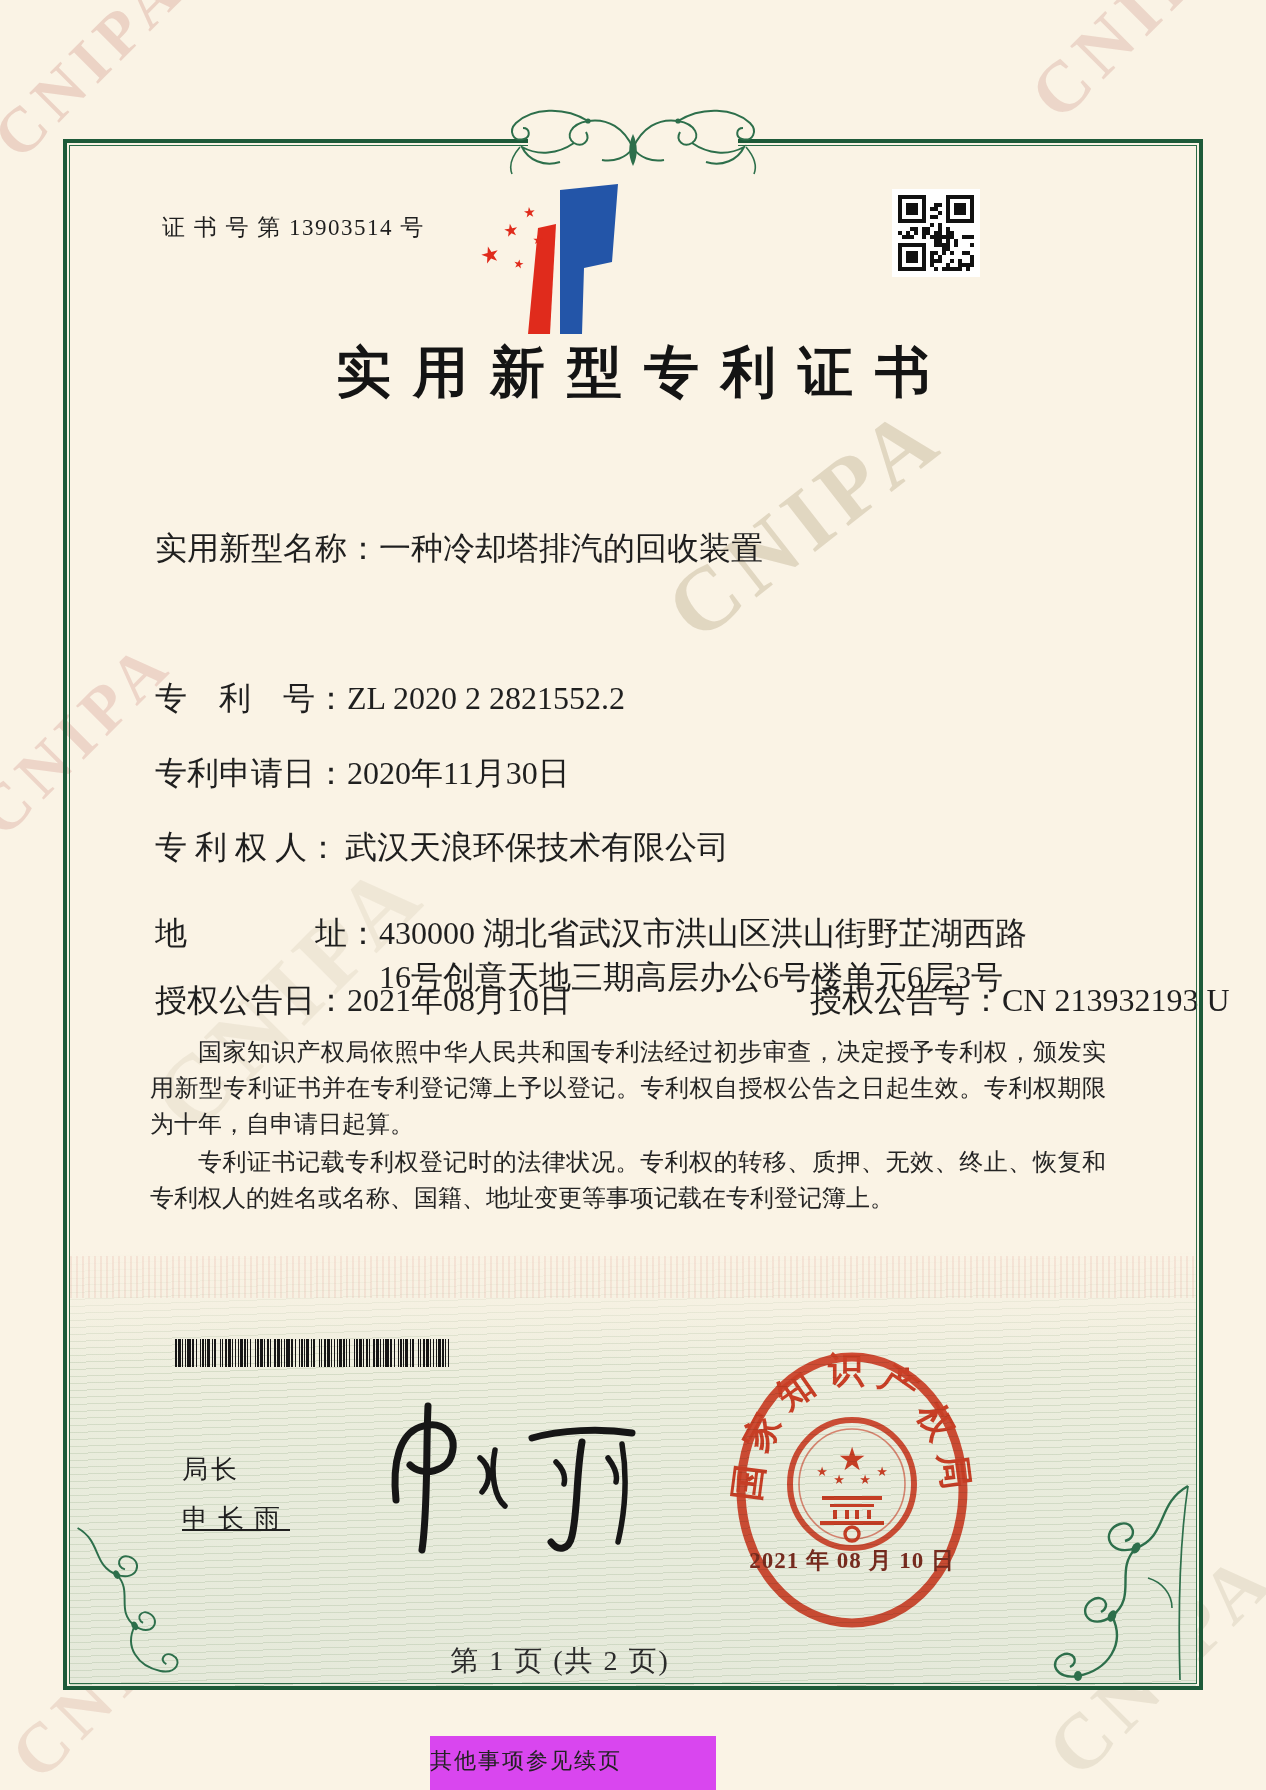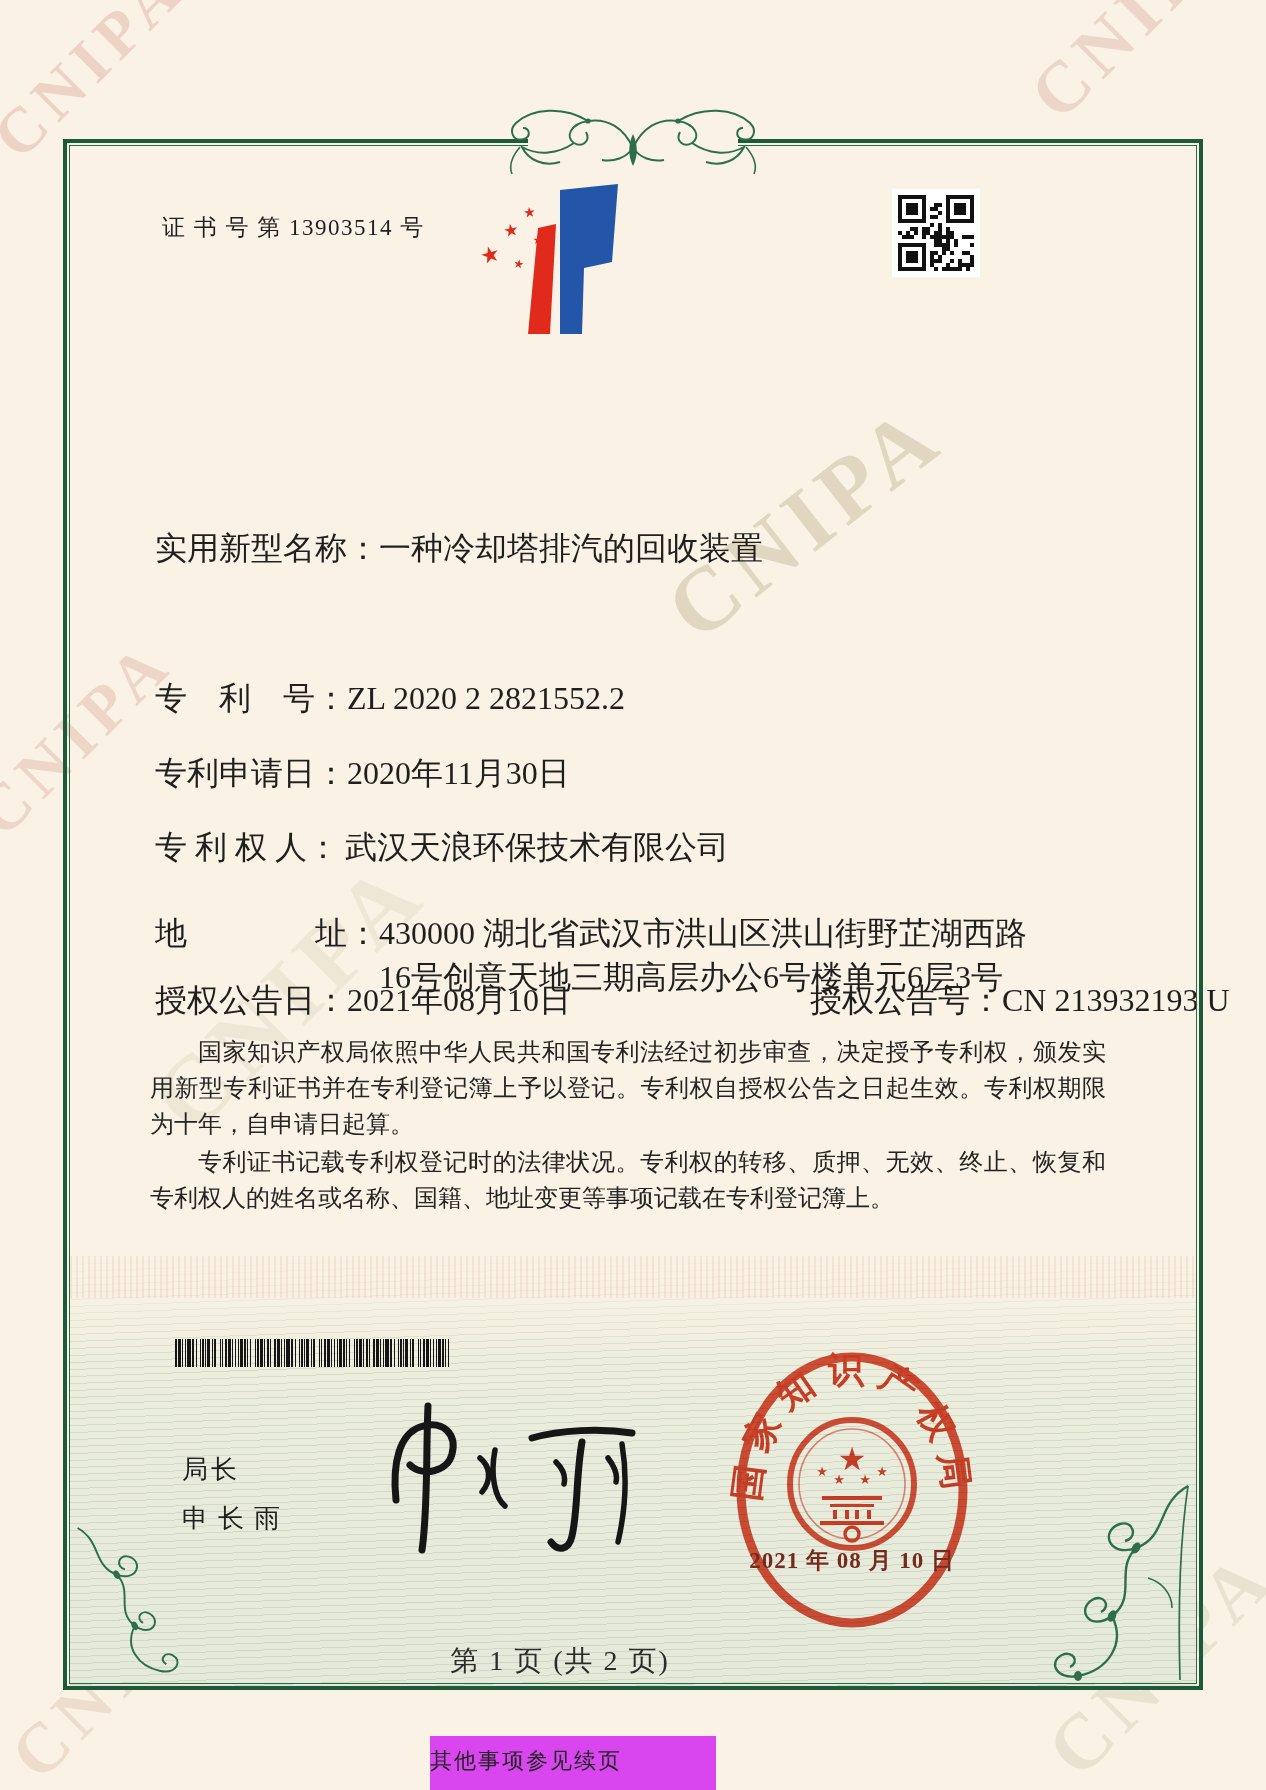--- a/index.html
+++ b/index.html
@@ -46,21 +46,21 @@
   .addr .f-value{display:inline-block; width:655px; white-space:normal;}
   .grant2{position:absolute; left:655px; top:0;}
   
   .paras{position:absolute; left:150px; top:1034px; width:968px; z-index:3;}
   .paras p{margin:0 12px 2px 0; font-size:24px; line-height:36px; text-indent:48px; text-align:justify; color:#242424;}
   
   .barcode{position:absolute; left:175px; top:1339px; z-index:3;}
   .director-title{position:absolute; left:182px; top:1452px; font-size:26px; z-index:3; letter-spacing:3px;
       font-family:"Liberation Sans","DejaVu Sans",sans-serif;}
   .director-name{position:absolute; left:182px; top:1501px; font-size:26px; z-index:3; letter-spacing:10px;
-      font-family:"Liberation Sans","DejaVu Sans",sans-serif;}
+      font-family:"Liberation Sans","DejaVu Sans",sans-serif;text-decoration:underline;}
   .signature{position:absolute; left:360px; top:1400px; z-index:5;}
   .seal{position:absolute; left:728px; top:1346px; z-index:6; mix-blend-mode:multiply; opacity:.96;}
   .page-no{position:absolute; left:420px; top:1642px; width:280px; text-align:center;
            font-size:28px; letter-spacing:2px; color:#2b2b2b; z-index:3;}
   .note-box{position:absolute; left:430px; top:1736px; width:286px; height:64px; background:#d946ef;
             z-index:3; text-align:left; line-height:50px; font-size:22px; letter-spacing:2px; color:#222;}
   
   .orn-top{position:absolute; left:490px; top:90px; z-index:5;}
   .fl-br{position:absolute; left:1028px; top:1478px; z-index:5;}
   .fl-bl{position:absolute; left:70px; top:1522px; z-index:5; transform:scaleX(-1);}
@@ -225,20 +225,21 @@
       <rect x="10" y="10" width="20" height="20" fill="#fff"></rect>
       <rect x="14" y="14" width="12" height="12" fill="#111"></rect>
       <rect x="54" y="6" width="28" height="28" fill="#111"></rect>
       <rect x="58" y="10" width="20" height="20" fill="#fff"></rect>
       <rect x="62" y="14" width="12" height="12" fill="#111"></rect>
       <rect x="6" y="54" width="28" height="28" fill="#111"></rect>
       <rect x="10" y="58" width="20" height="20" fill="#fff"></rect>
       <rect x="14" y="62" width="12" height="12" fill="#111"></rect>
     </svg>
 
+  <div class="title">实用新型专利证书</div>
 
   <div class="f-row" style="top:531px">
     <span class="f-label">实用新型名称：</span><span class="f-value">一种冷却塔排汽的回收装置</span>
   </div>
   <div class="f-row" style="top:681px">
     <span class="f-label">专　利　号：</span><span class="f-value">ZL 2020 2 2821552.2</span>
   </div>
   <div class="f-row" style="top:756px">
     <span class="f-label">专利申请日：</span><span class="f-value">2020年11月30日</span>
   </div>

